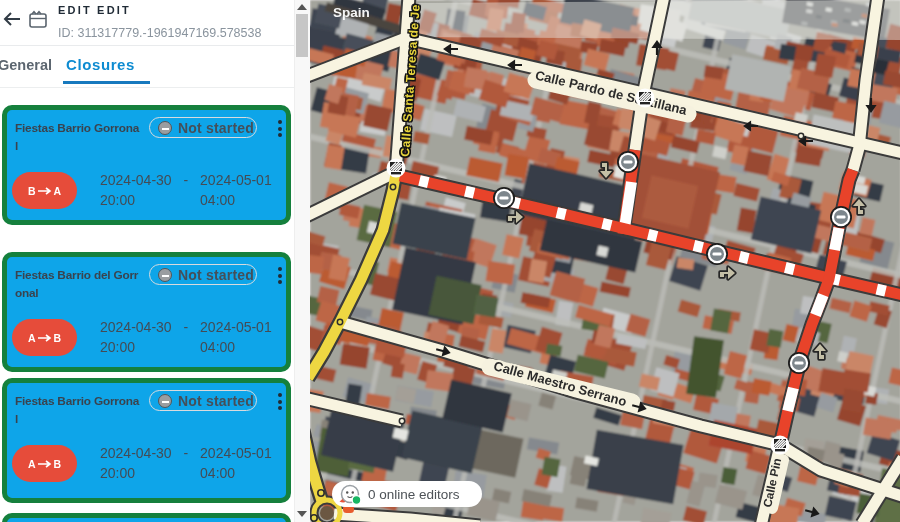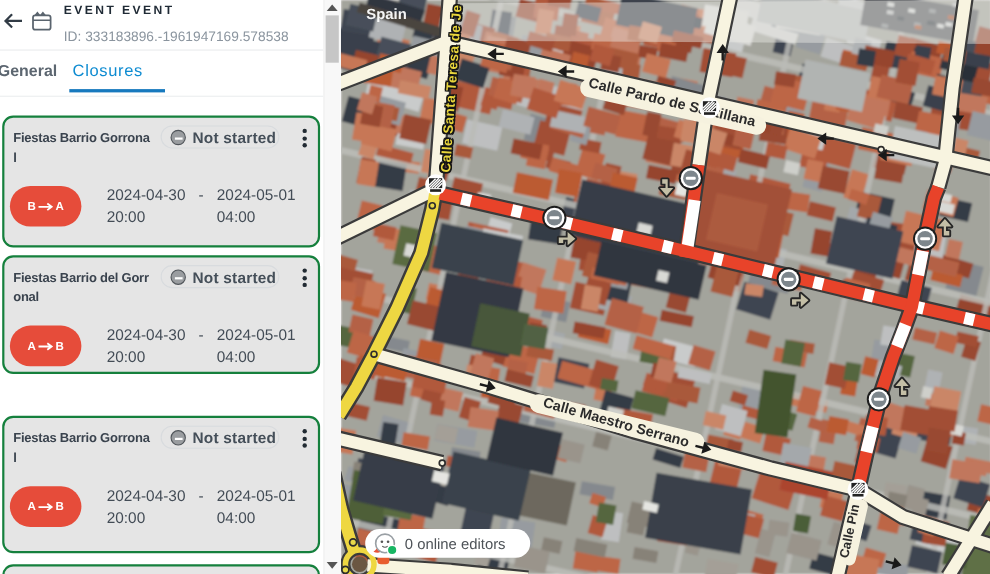--- a/index.html
+++ b/index.html
@@ -1,24 +1,24 @@
 <!DOCTYPE html>
 <html><head><meta charset="utf-8">
 <style>
 html,body{margin:0;padding:0;background:#fff}
 #app{position:relative;width:900px;height:522px;overflow:hidden;font-family:"Liberation Sans",sans-serif;background:#fff}
 .panel{position:absolute;left:0;top:0;width:294px;height:522px;background:#fff;overflow:hidden}
 .hdr-title{position:absolute;left:58px;top:4px;font-size:11px;font-weight:bold;letter-spacing:2.2px;color:#202b36}
 .hdr-id{position:absolute;left:58px;top:26px;font-size:12.5px;color:#8a949e}
 .hdr-line{position:absolute;left:0;top:45px;width:294px;height:1px;background:#e9ebed}
 .tab-g{position:absolute;left:-2px;top:57px;font-size:14.5px;color:#5c6670;font-weight:bold}
-.tab-c{position:absolute;left:66px;top:56px;font-size:15px;color:#0d8bd1;font-weight:normal;letter-spacing:0.6px}
+.tab-c{position:absolute;left:66px;top:56px;font-size:15px;color:#0d8bd1;font-weight:bold;letter-spacing:0.6px}
 .tab-ul{position:absolute;left:63px;top:81px;width:87px;height:3px;background:#1779be}
 .tab-line{position:absolute;left:0;top:87px;width:294px;height:1px;background:#eceeef}
-.card{position:absolute;left:2px;width:289px;border:2px solid #15803d;border-radius:10px;background:#e5e5e5;box-sizing:border-box}
+.card{position:absolute;left:2px;width:289px;border:5px solid #15803d;border-radius:10px;background:#0ea5e9;box-sizing:border-box}
 .ctitle{position:absolute;left:8px;top:9px;font-size:11.8px;font-weight:bold;color:#3a434e;line-height:18px;letter-spacing:-0.2px}
 .status{position:absolute;left:142px;top:7px;width:108px;height:21px;border:1px solid #d8dbde;border-radius:12px;font-size:14px;font-weight:bold;color:#454f59;line-height:21px;padding-left:28px;box-sizing:border-box;letter-spacing:0.2px}
 .sicon{position:absolute;left:8px;top:3px;width:12px;height:12px;border-radius:50%;background:#9a9da0;border:1.6px solid #50555a}
 .sminus{position:absolute;left:12px;top:9.6px;width:7px;height:2.2px;background:#fff;z-index:2}
 .kebab{position:absolute;left:271px;top:10px;width:5px}
 .kebab i{display:block;width:4px;height:4px;border-radius:50%;background:#222b33;margin:0 0 2.5px 0}
 .dirpill{position:absolute;left:5px;top:62px;width:65px;height:37px;background:#e64c3a;border-radius:19px;color:#fff;font-size:10.5px;font-weight:bold;display:flex;align-items:center;justify-content:center}
 .dates{position:absolute;left:93px;top:60px;font-size:14px;color:#434c56}
 .dcol{display:inline-block;vertical-align:top;line-height:20px}
 .dsep{display:inline-block;vertical-align:top;margin:0 8px;line-height:20px}
@@ -35,22 +35,22 @@
 
   <svg style="position:absolute;left:3px;top:12px" width="18" height="14" viewBox="0 0 18 14">
         <path d="M8,1 L2,7 L8,13 M2,7 L17,7" stroke="#323c46" stroke-width="2" fill="none"></path>
       </svg>
 
   <svg style="position:absolute;left:28px;top:10px" width="20" height="20" viewBox="0 0 20 20">
         <rect x="2" y="4" width="16" height="13" rx="2" fill="none" stroke="#5a646e" stroke-width="1.6"></rect>
         <path d="M2,8.5 L18,8.5" stroke="#5a646e" stroke-width="1.4"></path>
         <path d="M4,4 L6,1.5 L8,4 M9,4 L11,1.5 L13,4" stroke="#5a646e" stroke-width="1.4" fill="none"></path>
       </svg>
-  <div class="hdr-title">EVENT EVENT</div>
-  <div class="hdr-id">ID: 333183896.-1961947169.578538</div>
+  <div class="hdr-title">EDIT EDIT</div>
+  <div class="hdr-id">ID: 311317779.-1961947169.578538</div>
   <div class="hdr-line"></div>
   <div class="tab-g">General</div>
   <div class="tab-c">Closures</div>
   <div class="tab-ul"></div>
   <div class="tab-line"></div>
 
 <div class="card" style="top:105px;height:120px">
   <div class="ctitle">Fiestas Barrio Gorrona<br>l</div>
 
   <div class="status"><span class="sicon"></span><span class="sminus"></span>Not started</div>
@@ -66,21 +66,21 @@
           </svg>
           <span>A</span>
         </div>
 
   <div class="dates">
     <div class="dcol"><div>2024-04-30</div><div>20:00</div></div>
     <div class="dsep">-</div>
     <div class="dcol"><div>2024-05-01</div><div>04:00</div></div>
   </div>
 </div>
-<div class="card" style="top:232px;height:108px">
+<div class="card" style="top:252px;height:120px">
   <div class="ctitle">Fiestas Barrio del Gorr<br>onal</div>
 
   <div class="status"><span class="sicon"></span><span class="sminus"></span>Not started</div>
   <div class="kebab">
           <i></i>
           <i></i>
           <i></i>
         </div>
   <div class="dirpill">
           <span>A</span>

